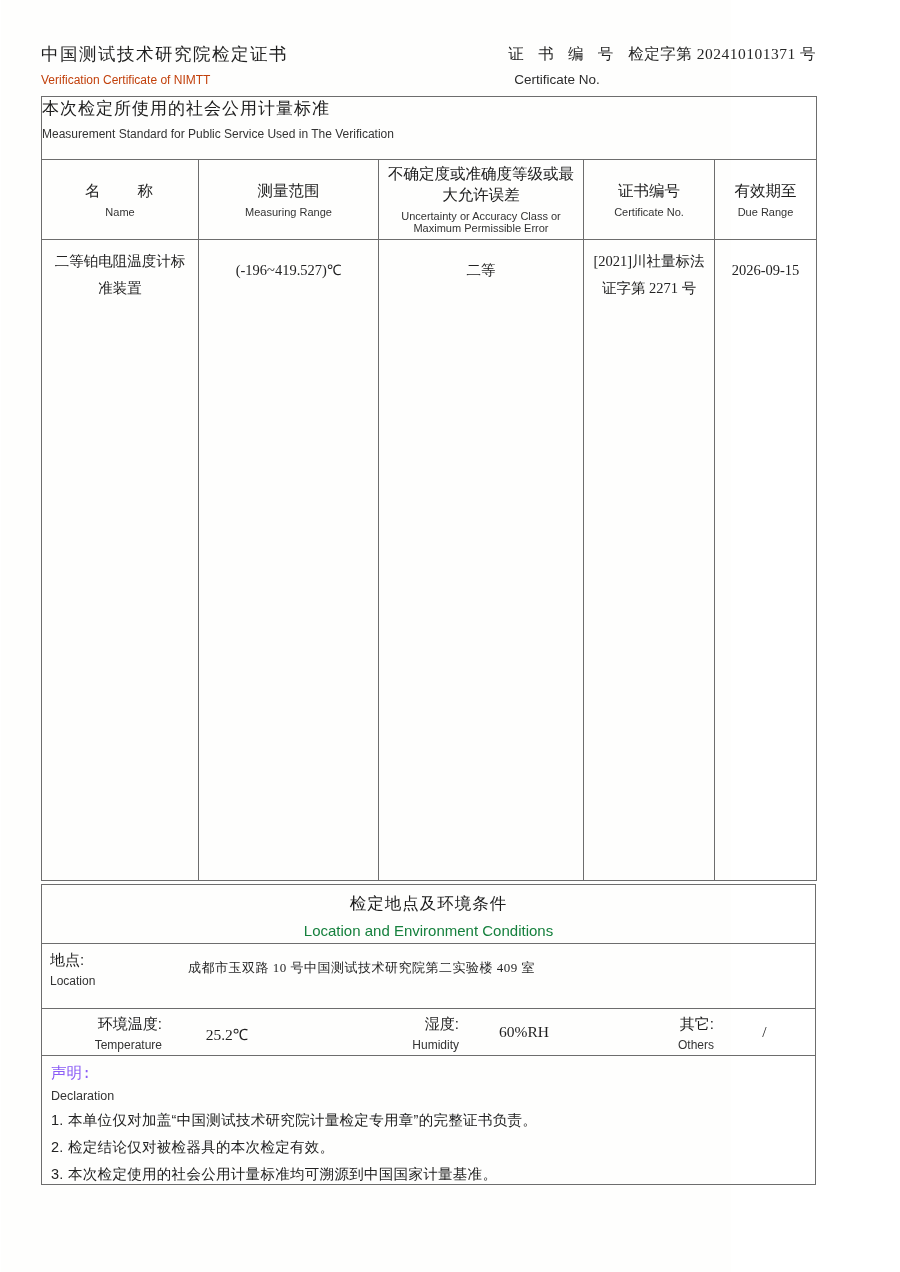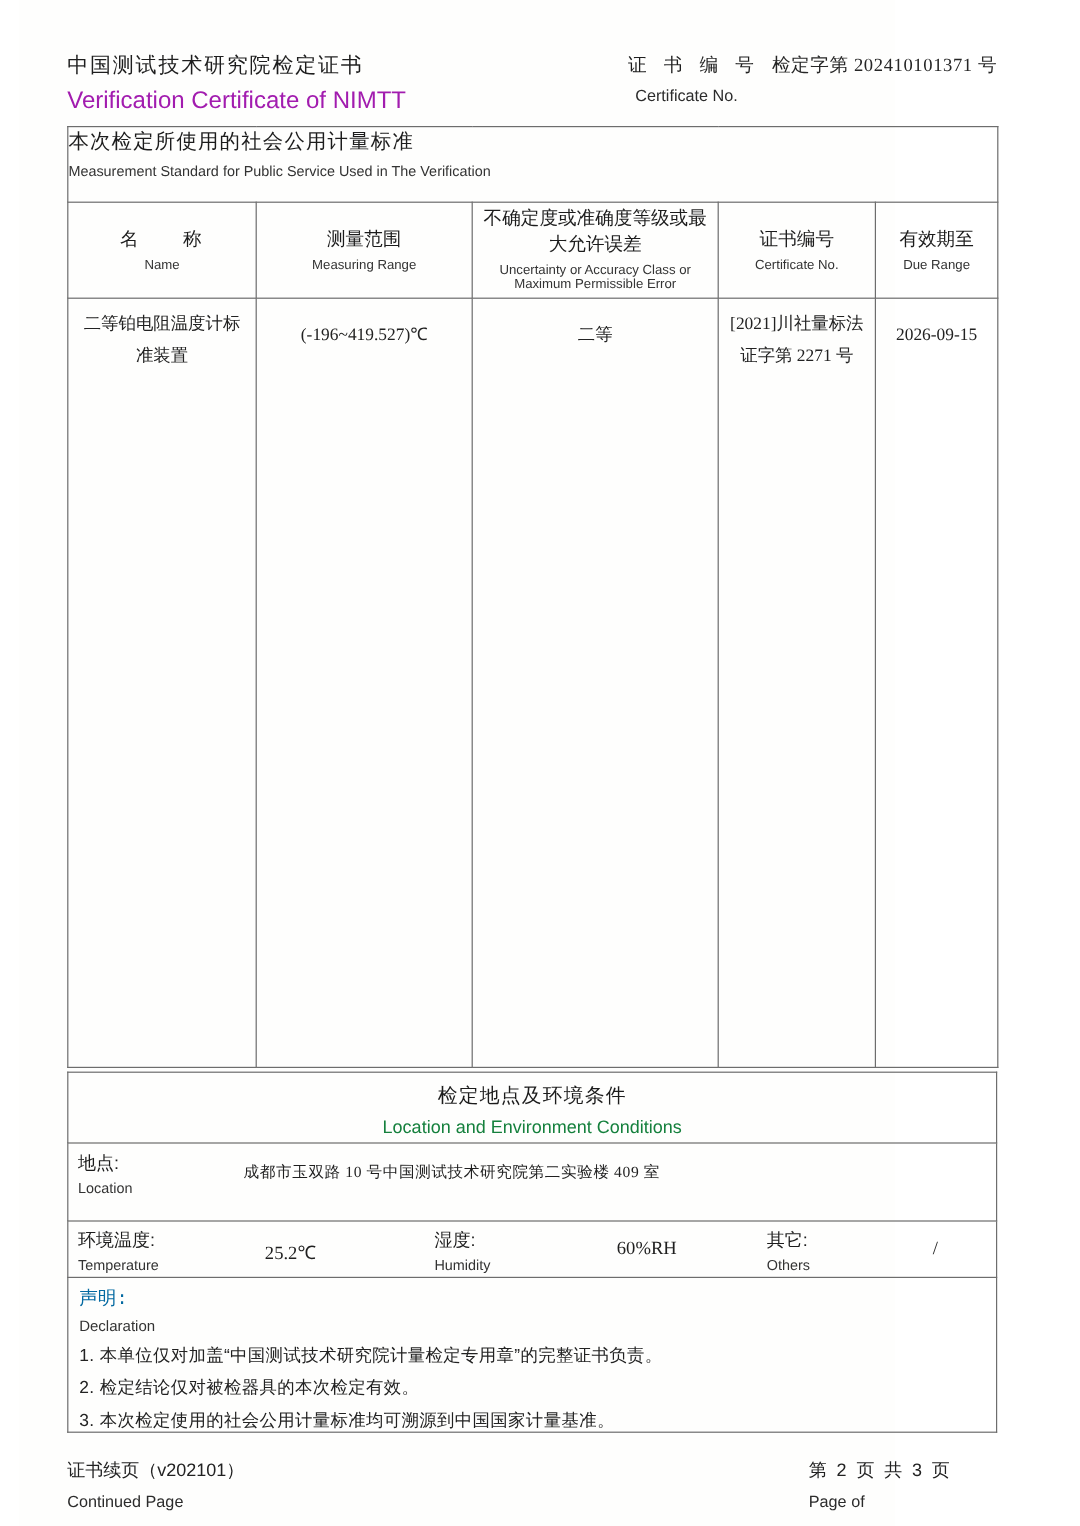--- a/index.html
+++ b/index.html
@@ -5,30 +5,30 @@
   * { box-sizing: border-box; margin: 0; padding: 0; }
   html, body { background: #ffffff; }
   body {
     width: 900px; height: 1272px;
     font-family: "Liberation Sans", sans-serif;
     color: #262626;
     position: relative;
     overflow: hidden;
   }
   .page {
-    position: absolute; left: 16px; top: 0;
+    position: absolute; left: 1px; top: 0;
     width: 730px; height: 1272px;
     background: #fefefd;
   }
   .content { position: absolute; left: 40px; top: 42px; width: 775px; }
 
   
   .hdr { display: flex; justify-content: space-between; align-items: flex-start; margin-bottom: 9px; }
   .hdr-left .cn { font-size: 17.5px; letter-spacing: 1.5px; color: #1e1e1e; }
-  .hdr-left .en { font-size: 20px; margin-top: 7px; color: #a21caf; }
+  .hdr-left .en { font-size: 12px; margin-top: 7px; color: #c2410c; }
   .hdr-right { padding-top: 2px; }
   .hdr-right .line1 { font-size: 15.5px; white-space: nowrap; }
   .hdr-right .lbl { letter-spacing: 5px; margin-right: 10px; color: #1e1e1e; }
   .hdr-right .val { font-family: "Liberation Serif", serif; letter-spacing: 0.5px; margin-top: 24px; }
   .hdr-right .en { font-size: 13.5px; margin-top: 7px; margin-left: 6px; color: #2b2b2b; }
 
   
   table { border-collapse: collapse; width: 775px; table-layout: fixed; }
   td { border: 1px solid #6d6d6d; vertical-align: top; }
 
@@ -51,28 +51,28 @@
   .t2-title .en { font-size: 15px; margin-top: 7px; color: #15803d; }
 
   .lbl2 .cn { font-size: 15px; color: #1c1c1c; }
   .lbl2 .en { font-size: 12px; color: #333; margin-top: 4px; }
 
   .loc-row { display: flex; padding: 7px 0 0 8px; height: 100%; }
   .loc-label { width: 92px; }
   .loc-value { font-family: "Liberation Serif", serif; font-size: 13px; color: #1f1f1f; padding: 8px 0 0 46px; letter-spacing: 0.5px; }
 
   .env-row { display: flex; padding: 4px 0 0 8px; height: 100%; }
-  .env-label { padding-top: 2px; }
+  .env-label { padding-top: 2px; text-align: right; }
   .env-value { font-family: "Liberation Serif", serif; font-size: 15.5px; color: #1f1f1f; text-align: center; padding-top: 10px; }
   .w-temp-l { width: 112px; } .w-temp-v { width: 130px; }
   .w-hum-l { width: 112px; margin-left: 55px; } .w-hum-v { width: 130px; }
   .w-oth-l { width: 90px; margin-left: 35px; } .w-oth-v { flex: 1; }
 
   .decl { padding: 7px 10px 0 9px; }
-  .decl .cn { font-size: 15.5px; color: #0369a1; font-family: Liberation Mono, monospace; }
+  .decl .cn { font-size: 15.5px; color: #8b5cf6; font-family: Liberation Mono, monospace; }
   .decl .en { font-size: 12.5px; color: #333; margin-top: 5px; }
   .decl-item { font-size: 14.5px; color: #222; margin-top: 8px; letter-spacing: 0.3px; }
 
   
   .ftr { display: flex; justify-content: space-between; margin-top: 22px; }
   .ftr .cn { font-size: 15px; color: #222; }
   .ftr .en { font-size: 13.5px; margin-top: 9px; color: #2b2b2b; }
   .ftr-right { width: 157px; }
   .ftr-right .cn { letter-spacing: 2px; }
 
@@ -206,25 +206,15 @@
             <div class="en">Declaration</div>
             <div class="decl-item">1. 本单位仅对加盖“中国测试技术研究院计量检定专用章”的完整证书负责。</div>
             <div class="decl-item">2. 检定结论仅对被检器具的本次检定有效。</div>
             <div class="decl-item">3. 本次检定使用的社会公用计量标准均可溯源到中国国家计量基准。</div>
           </div>
         </td>
       </tr>
     </tbody>
       </table>
 
-    <div class="ftr">
-      <div class="ftr-left">
-        <div class="cn">证书续页（v202101）</div>
-        <div class="en">Continued Page</div>
-      </div>
-      <div class="ftr-right">
-        <div class="cn">第 2 页 共 3 页</div>
-        <div class="en">Page of</div>
-      </div>
-    </div>
 
   </div>
 </div>
 
 </body></html>

